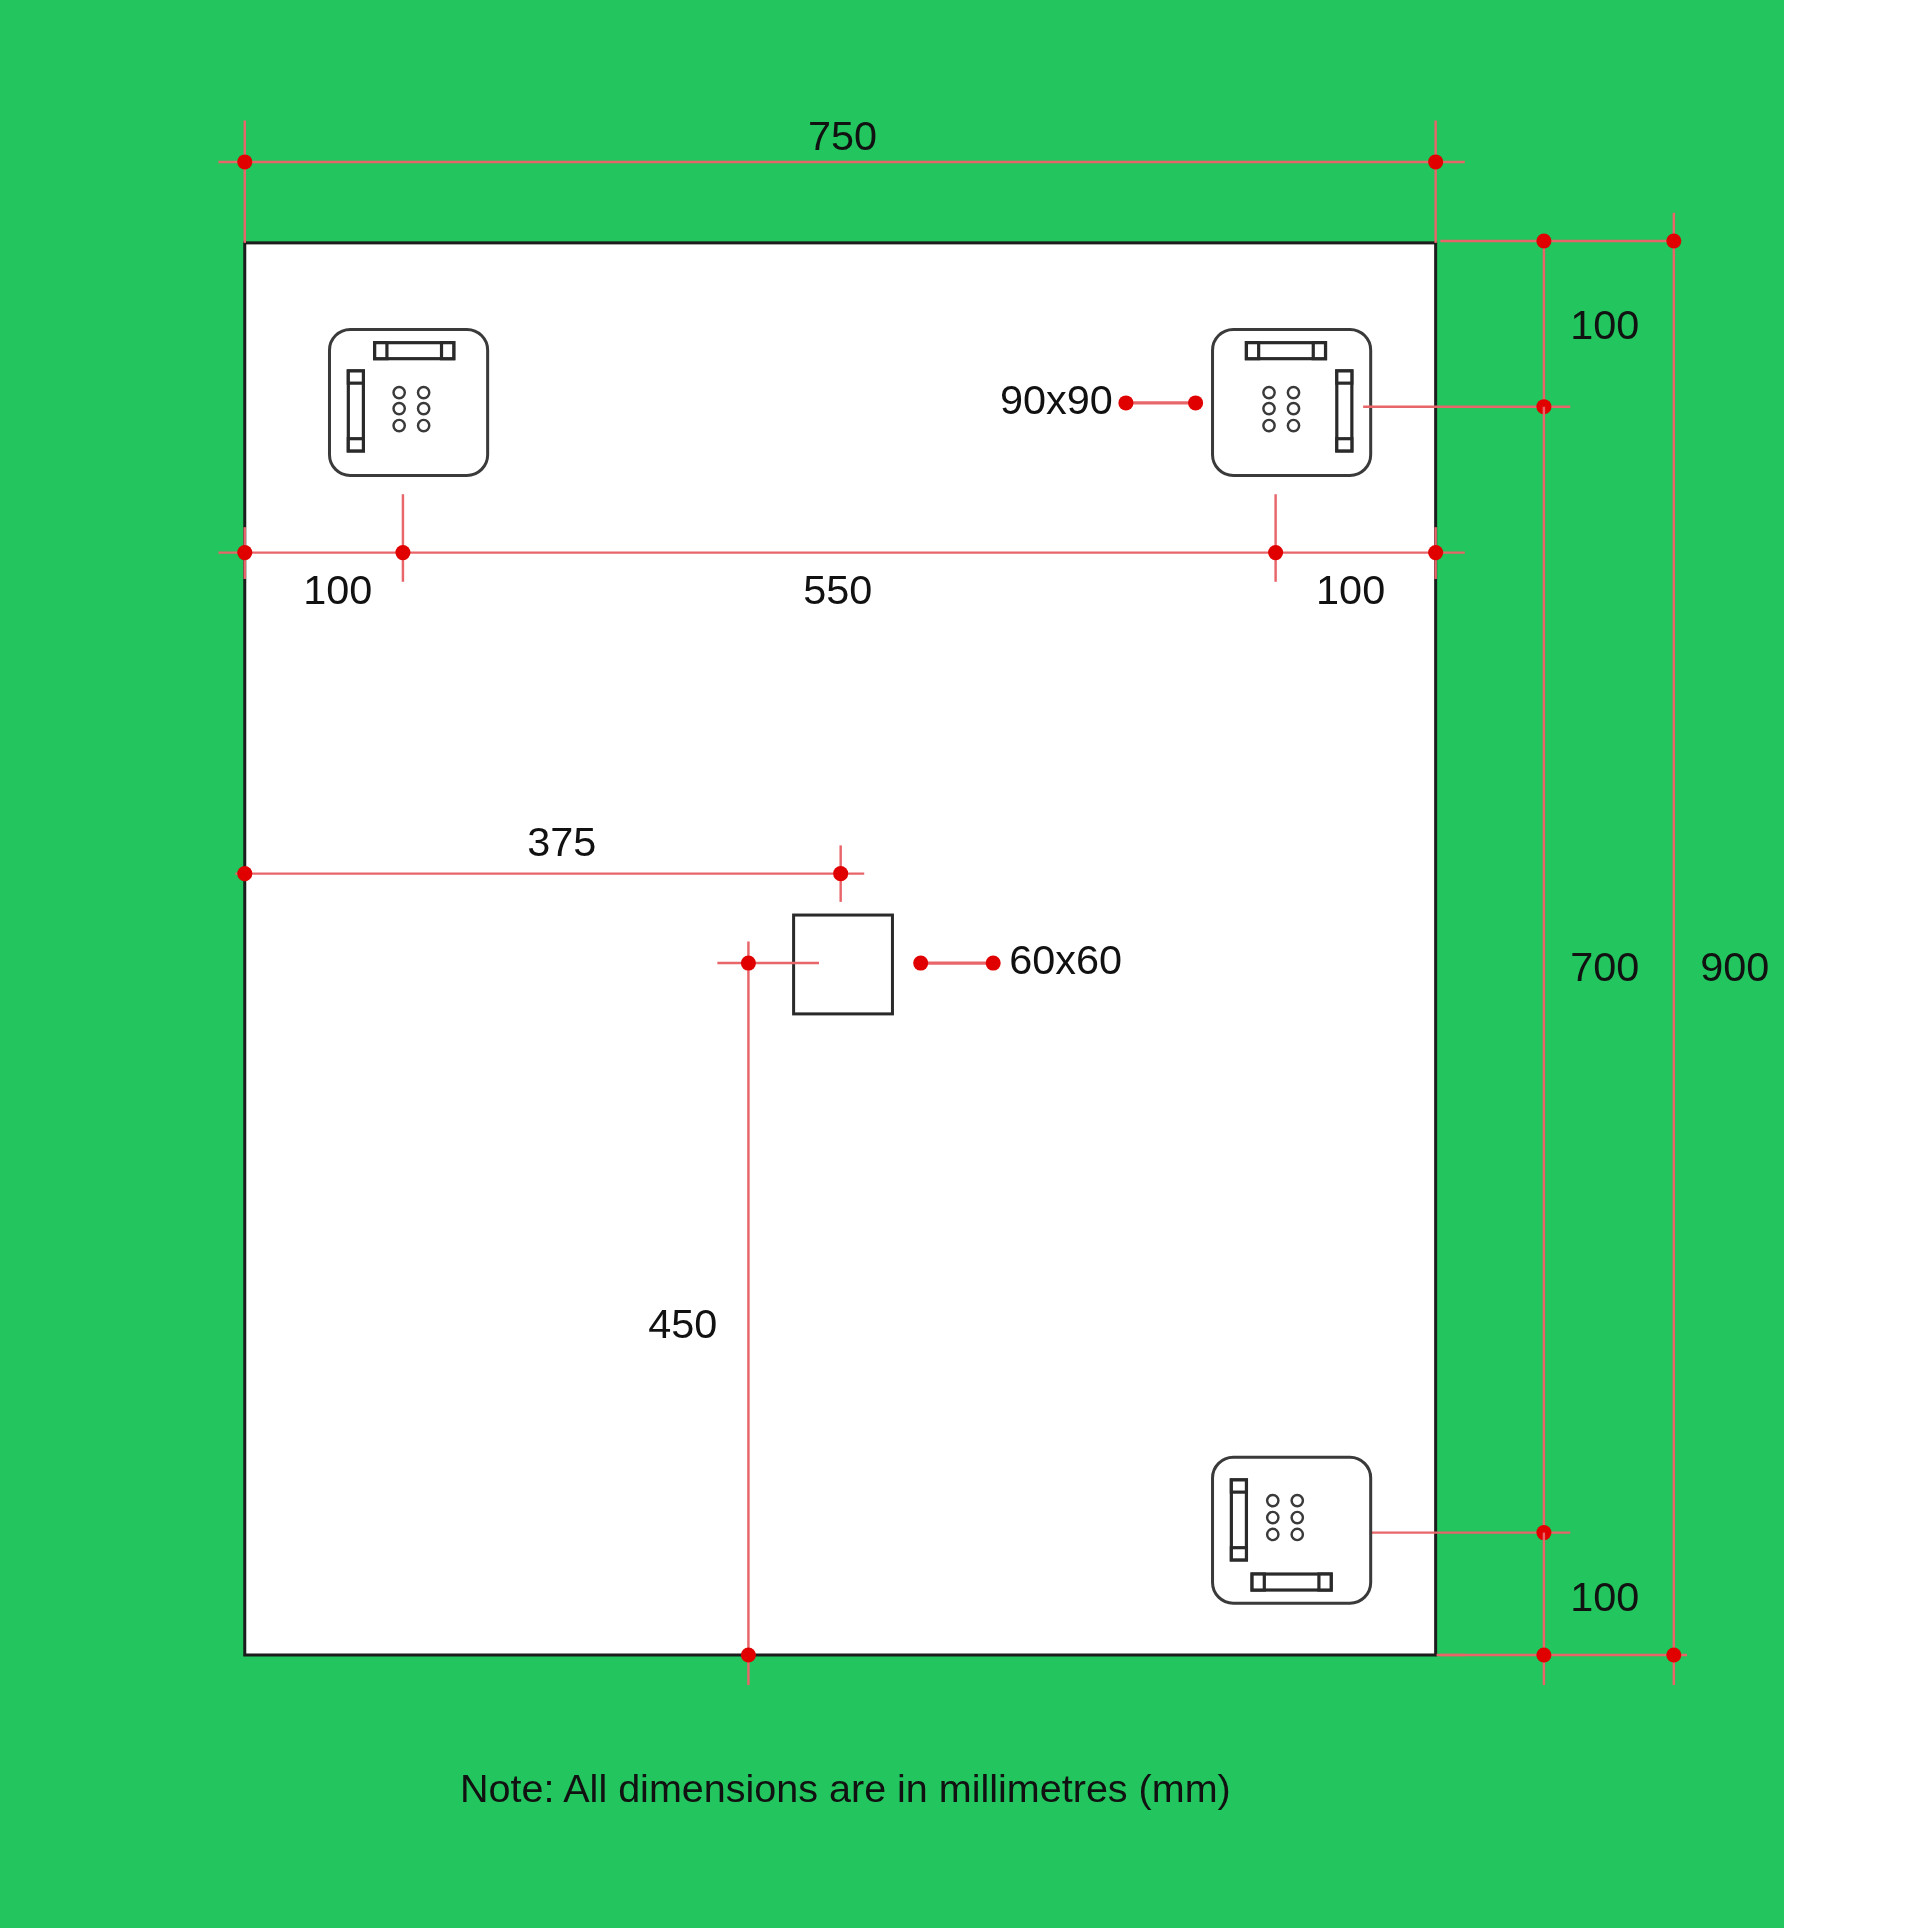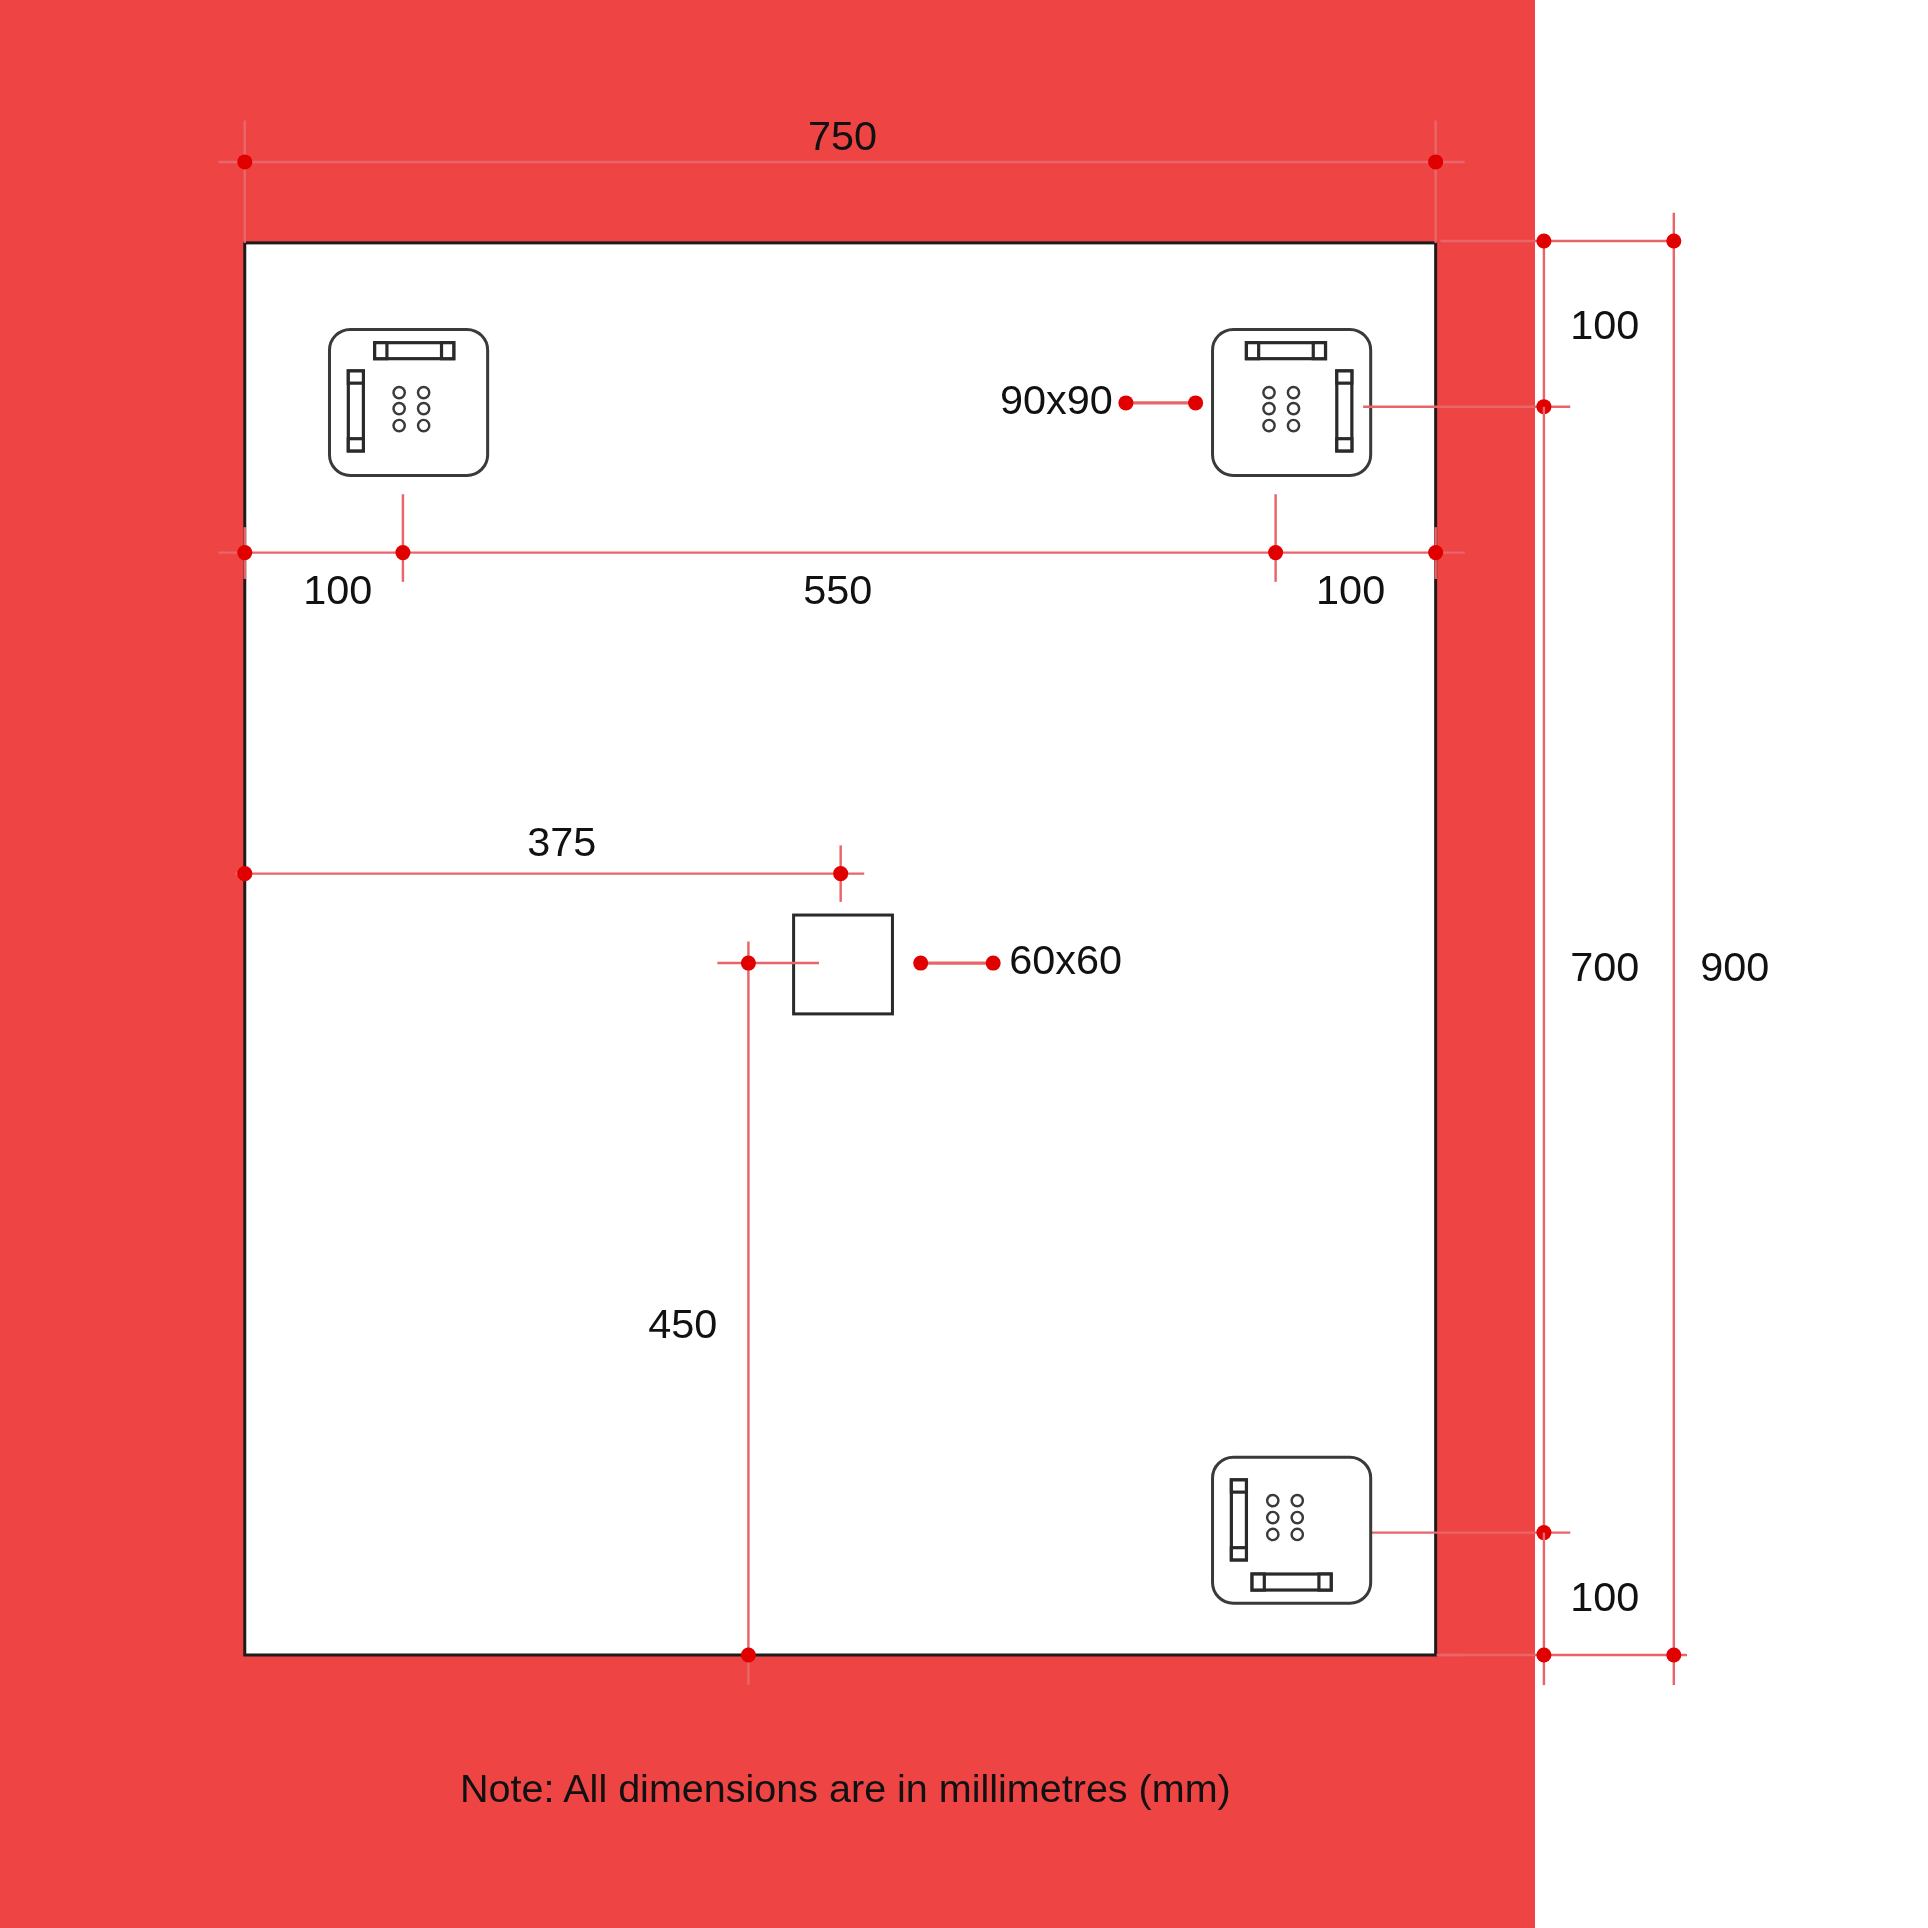--- a/index.html
+++ b/index.html
@@ -8,23 +8,23 @@
     background: #ffffff;
   }
   body {
     width: 1928px;
     height: 1928px;
     font-family: "Liberation Sans", sans-serif;
     overflow: hidden;
   }
   #drawing-root {
     position: relative;
-    width: 1535px;
+    width: 1784px;
     height: 1928px;
-    background: #ef4444;
+    background: #22c55e;
   }
   svg#tech-drawing {
     display: block;
     width: 1928px;
     height: 1928px;
   }
   .dim-text {
     font-family: "Liberation Sans", sans-serif;
     font-size: 44px;
     fill: #111111;

